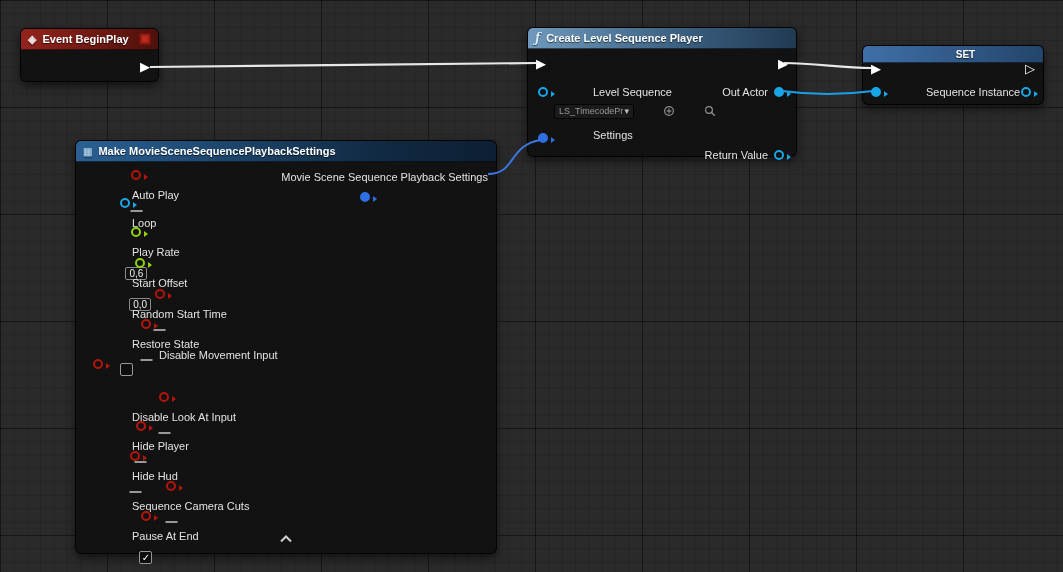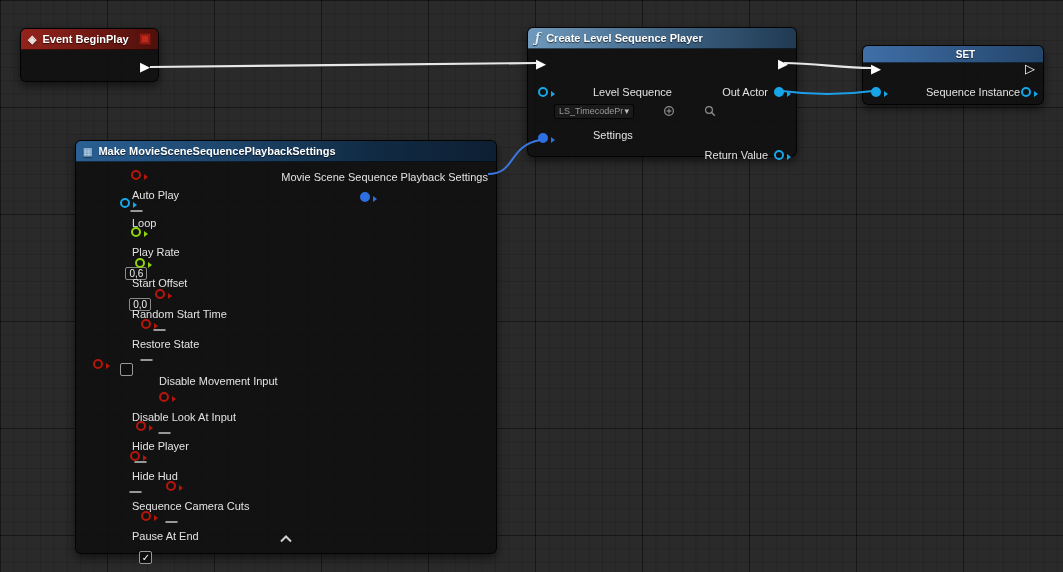--- a/index.html
+++ b/index.html
@@ -213,21 +213,21 @@
       <span class="cb"></span>
     </div>
 
     <div class="mrow" style="top:178px;">
       <span class="pin hollow c-red"></span>
       <span class="lbl">Restore State</span>
       <span class="cb"></span>
     </div>
 
     <div style="position:absolute; left:17px; top:206px; height:32px; width:380px;">
-      <span class="lbl" style="position:absolute; left:27px; top:0;margin-top:26px;">Disable Movement Input</span>
+      <span class="lbl" style="position:absolute; left:27px; top:0;">Disable Movement Input</span>
       <span class="pin hollow c-red" style="position:absolute; left:0; top:12px;"></span>
       <span class="cb" style="position:absolute; left:27px; top:16px;"></span>
     </div>
 
     <div class="mrow" style="top:251px;">
       <span class="pin hollow c-red"></span>
       <span class="lbl">Disable Look At Input</span>
       <span class="cb"></span>
     </div>
 

